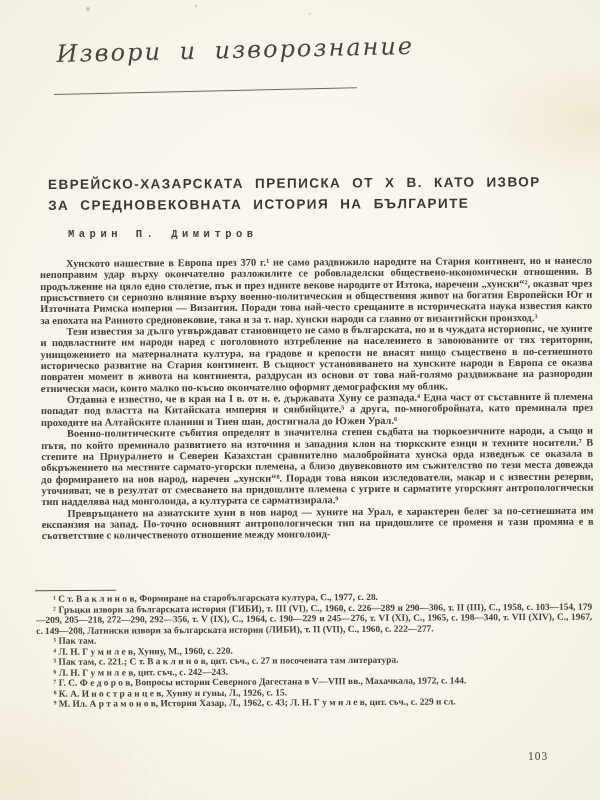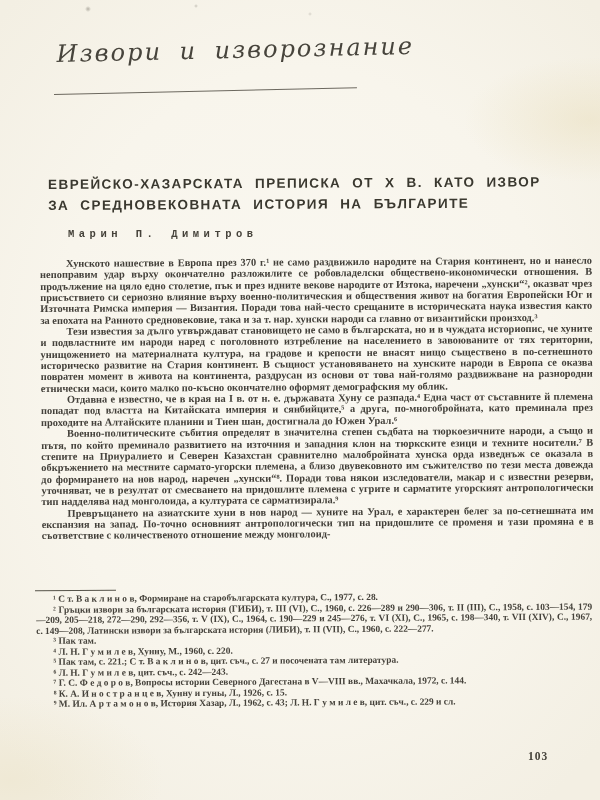--- a/index.html
+++ b/index.html
@@ -68,21 +68,21 @@
   .footnotes {
     position: absolute; left: 36px; top: 594px; width: 556px;
     font-size: 9.4px; line-height: 10.55px; font-weight: 700;
     text-align: justify;
     color: #45423b;
     transform: rotate(-0.35deg); transform-origin: left top;
   }
   .footnotes p { margin: 0; text-indent: 17px; }
   .page-number {
     position: absolute; left: 528px; top: 750px;
-    font-size: 11.5px; font-weight: 700; letter-spacing: 1px;
+    font-size: 11.5px; font-weight: 400; letter-spacing: 1px;
     color: #46433b;
   }
 </style>
 </head>
 <body>
 
 <div class="page">
 
   <div class="section-header">Извори и изворознание</div>
   <div class="section-underline"></div>

